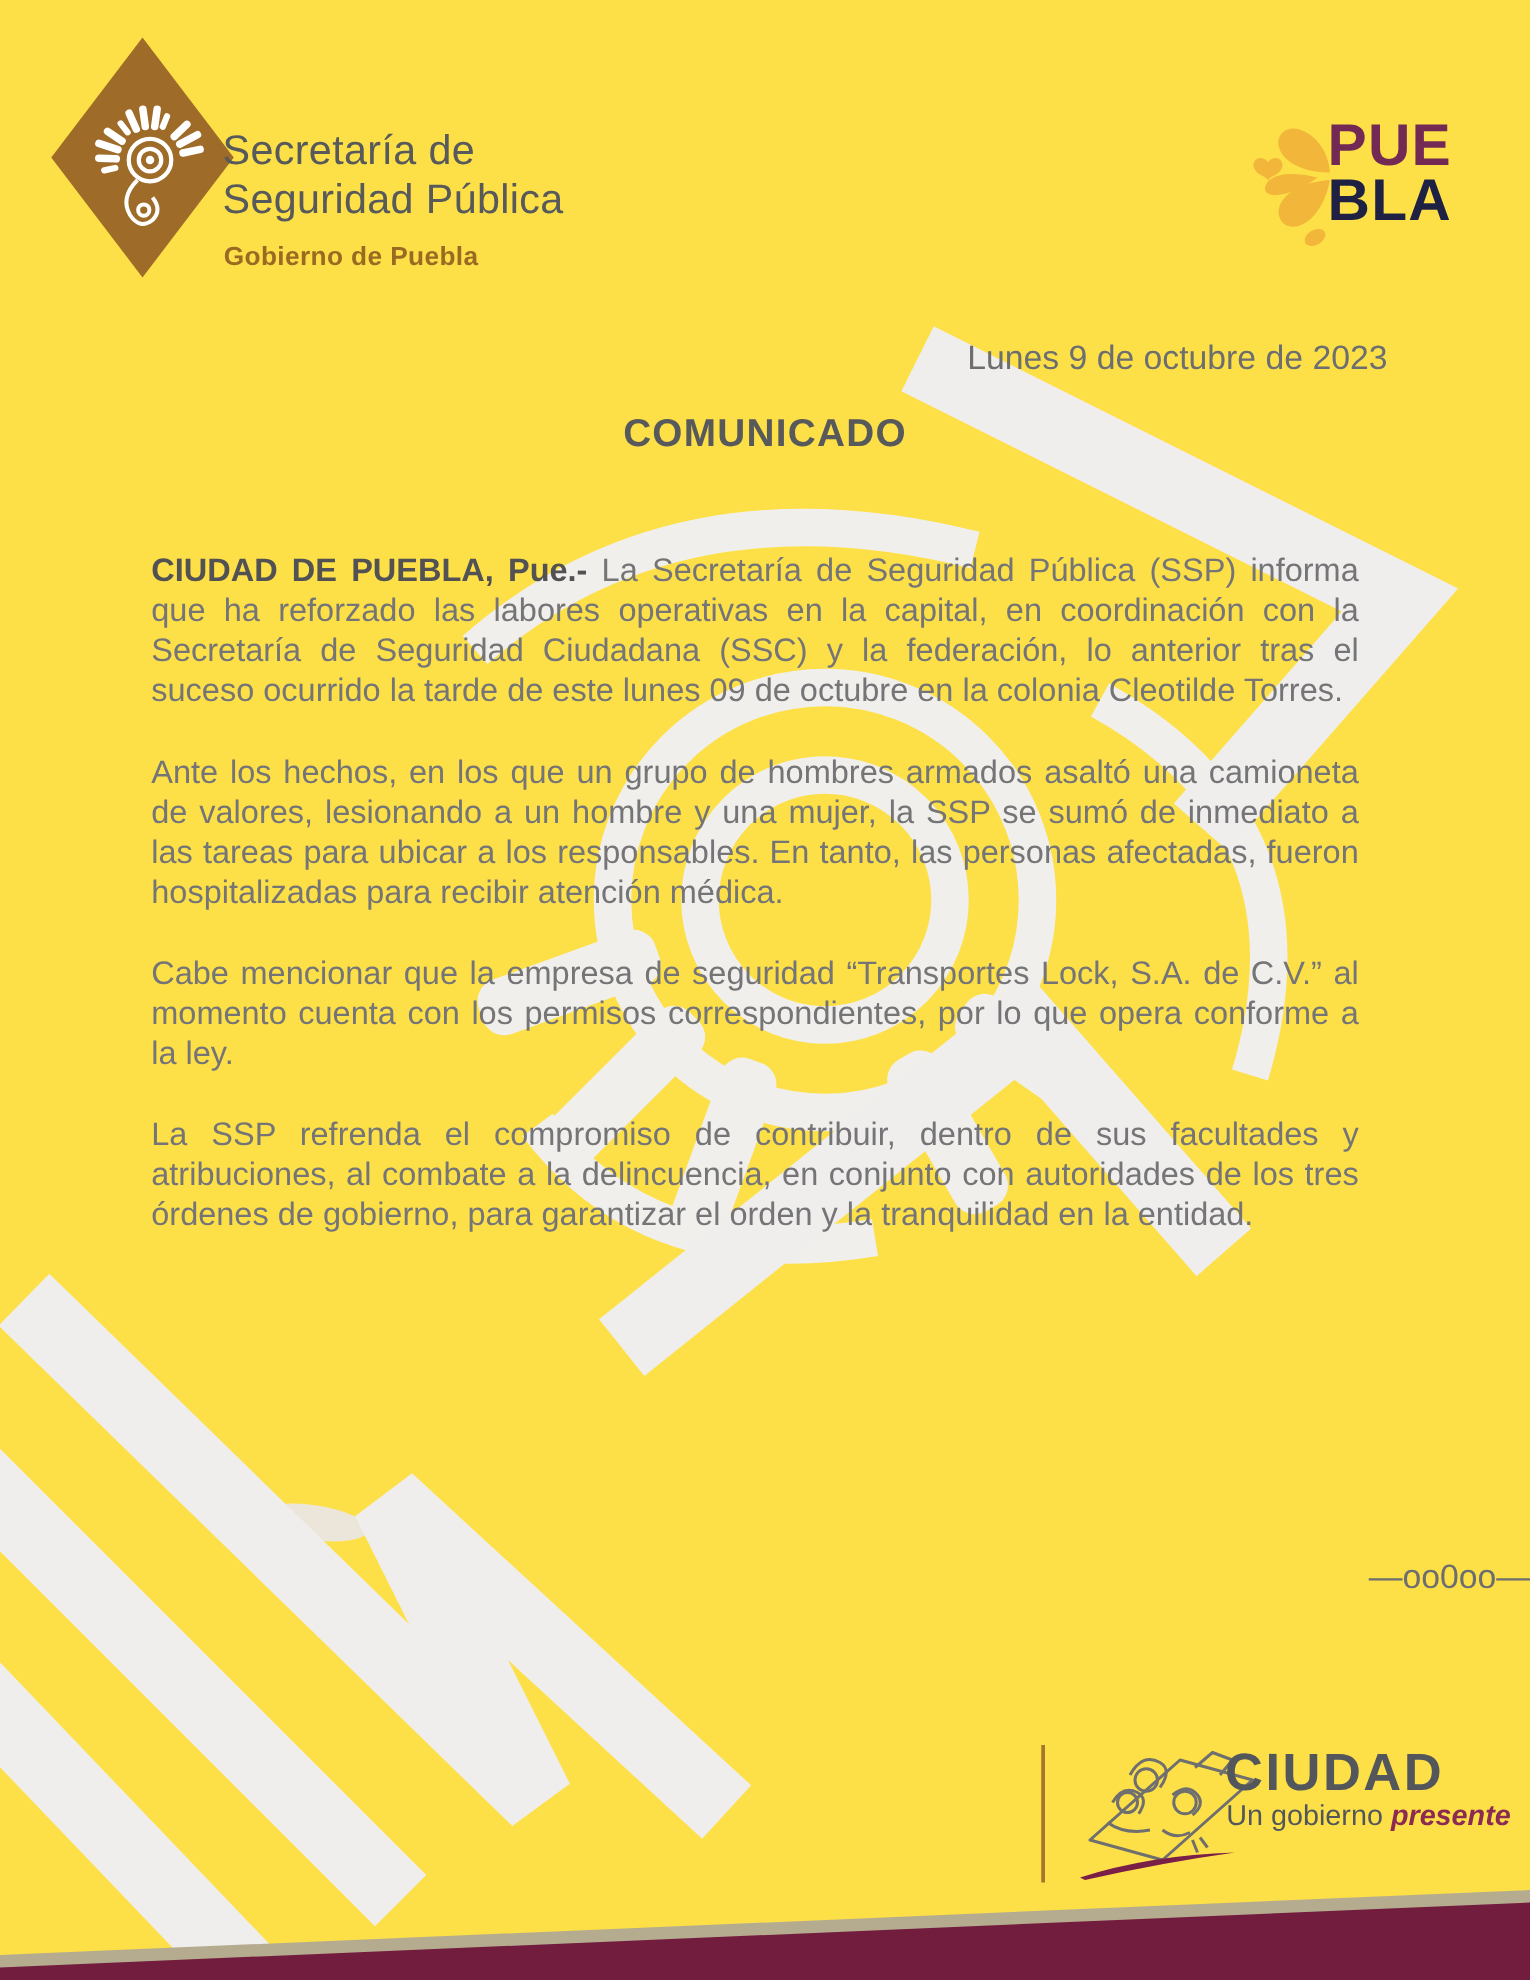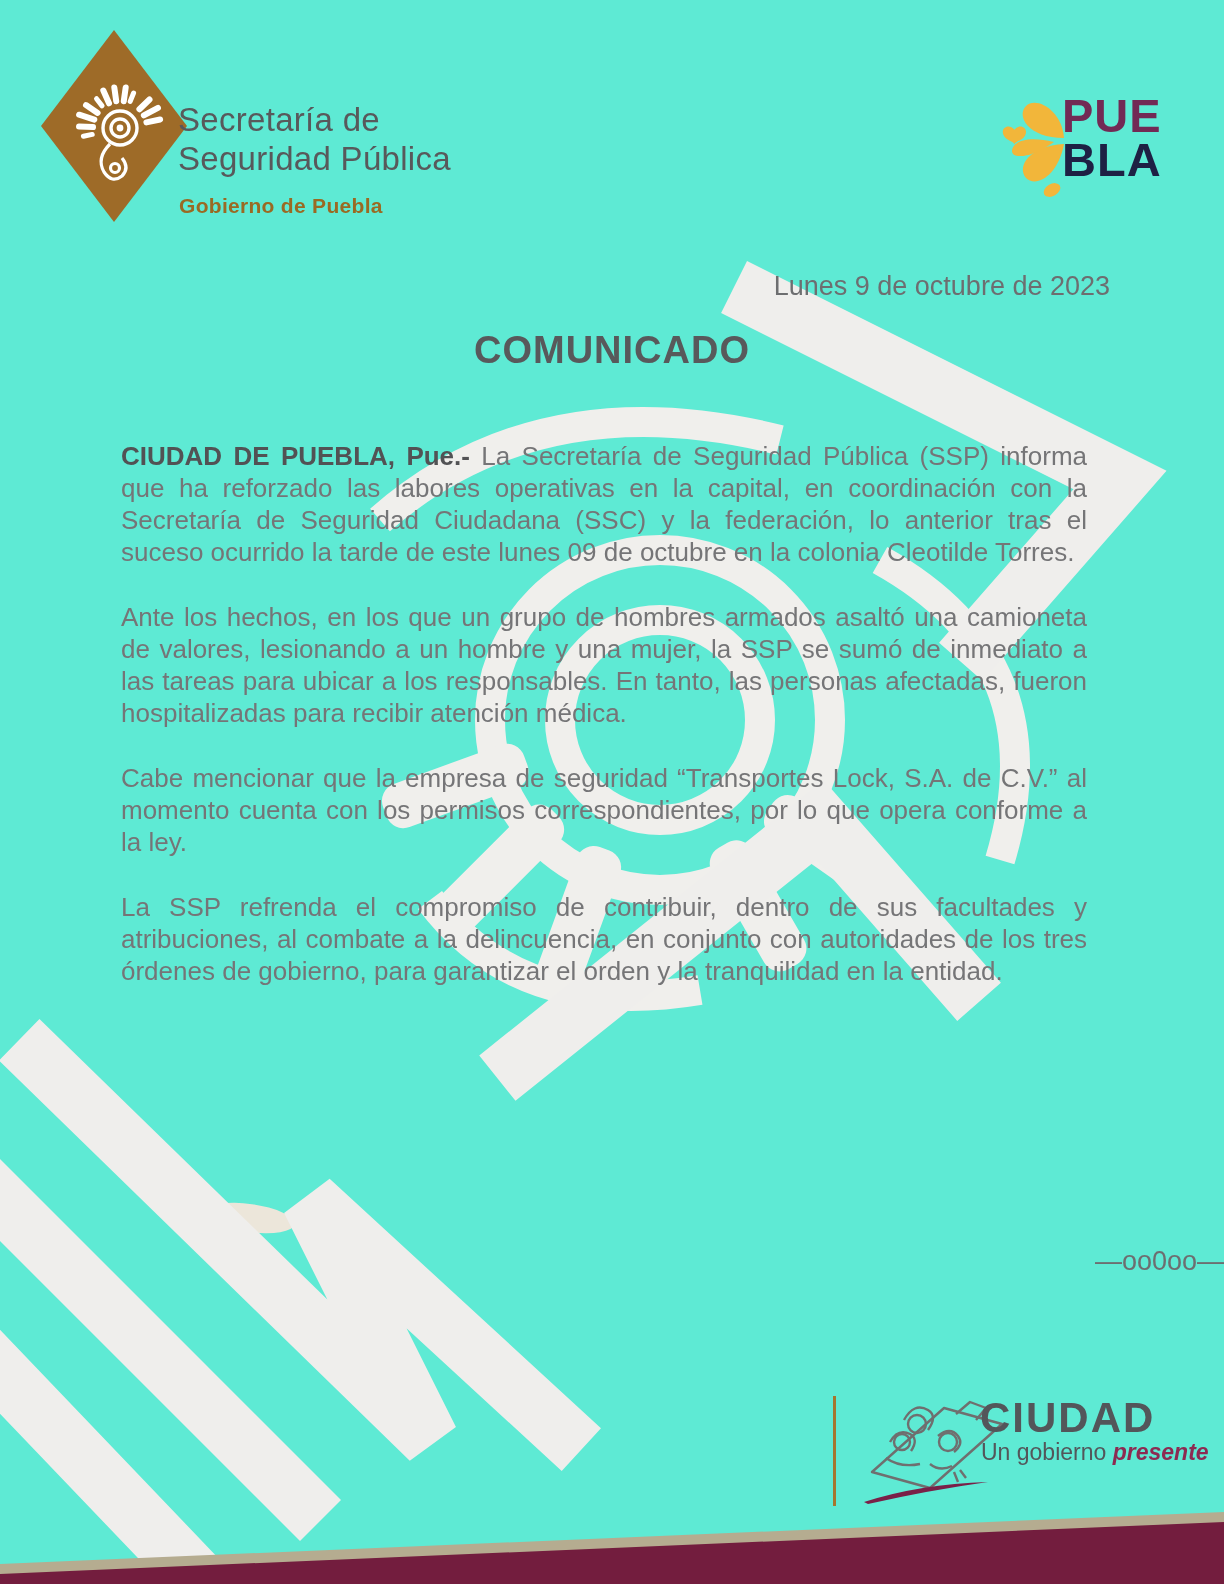--- a/index.html
+++ b/index.html
@@ -1,38 +1,38 @@
 <!DOCTYPE html>
 <html><head>
 <meta charset="utf-8">
 <style>
   html,body{margin:0;padding:0;background:#fff;}
   .page{
-    position:relative;width:1224px;height:1584px;background:#5eead4;
+    position:relative;width:1224px;height:1584px;background:#fde047;
     overflow:hidden;font-family:"Liberation Sans", sans-serif;
   }
   .layer-content{position:absolute;inset:0;z-index:2;}
   .watermark{position:absolute;left:0;top:0;z-index:1;pointer-events:none;}
   .band{position:absolute;left:0;bottom:0;z-index:3;pointer-events:none;}
 
   
   .ssp-logo{position:absolute;left:38px;top:26px;width:152px;height:200px;}
   .agency{position:absolute;left:178px;top:100px;color:#58595b;font-size:33px;line-height:39px;letter-spacing:.3px;}
   .government{position:absolute;left:179px;top:194px;color:#9a6a23;font-size:21px;font-weight:bold;letter-spacing:.3px;}
 
   .puebla-logo{position:absolute;left:1000px;top:86px;width:180px;height:118px;}
   .puebla-logo .flower{position:absolute;left:0;top:6px;}
   .puebla-logo .word{position:absolute;left:62px;top:8px;font-weight:800;font-size:47px;line-height:44px;letter-spacing:1px;}
   .puebla-logo .pue{color:#722a55;}
   .puebla-logo .bla{color:#1e2144;}
 
   
   .date{position:absolute;top:271px;right:114px;font-size:27px;color:#6d6e70;}
   .title{position:absolute;top:329px;left:0;width:100%;text-align:center;
-         font-size:38px;font-weight:bold;color:#58595b;letter-spacing:1px;}
+         font-size:31px;font-weight:bold;color:#58595b;letter-spacing:1px;}
 
   
   .body{position:absolute;left:121px;top:440px;width:982px;
         font-size:26px;line-height:32px;color:#757577;text-align:justify;}
   .body p{margin:0 16px 33px 0;}
   .lead{font-weight:bold;color:#525254;}
 
   .sep{position:absolute;top:1246px;left:0;width:100%;text-align:right;font-size:27px;color:#6d6e70;}
 
   

